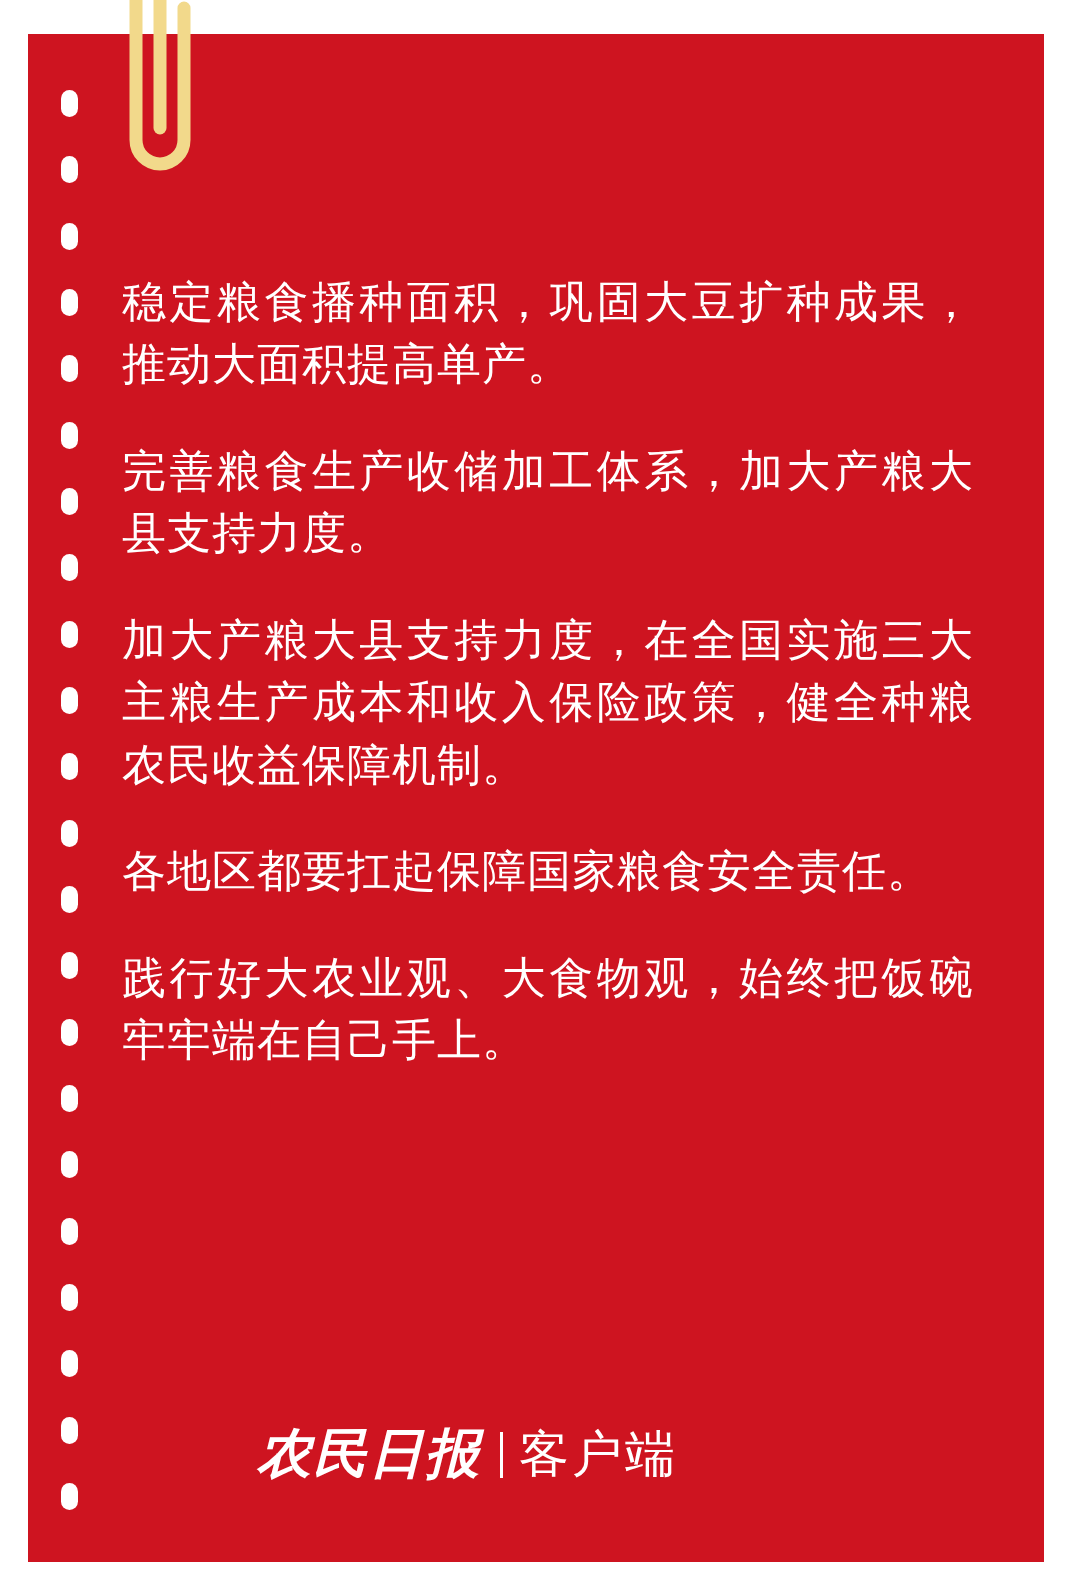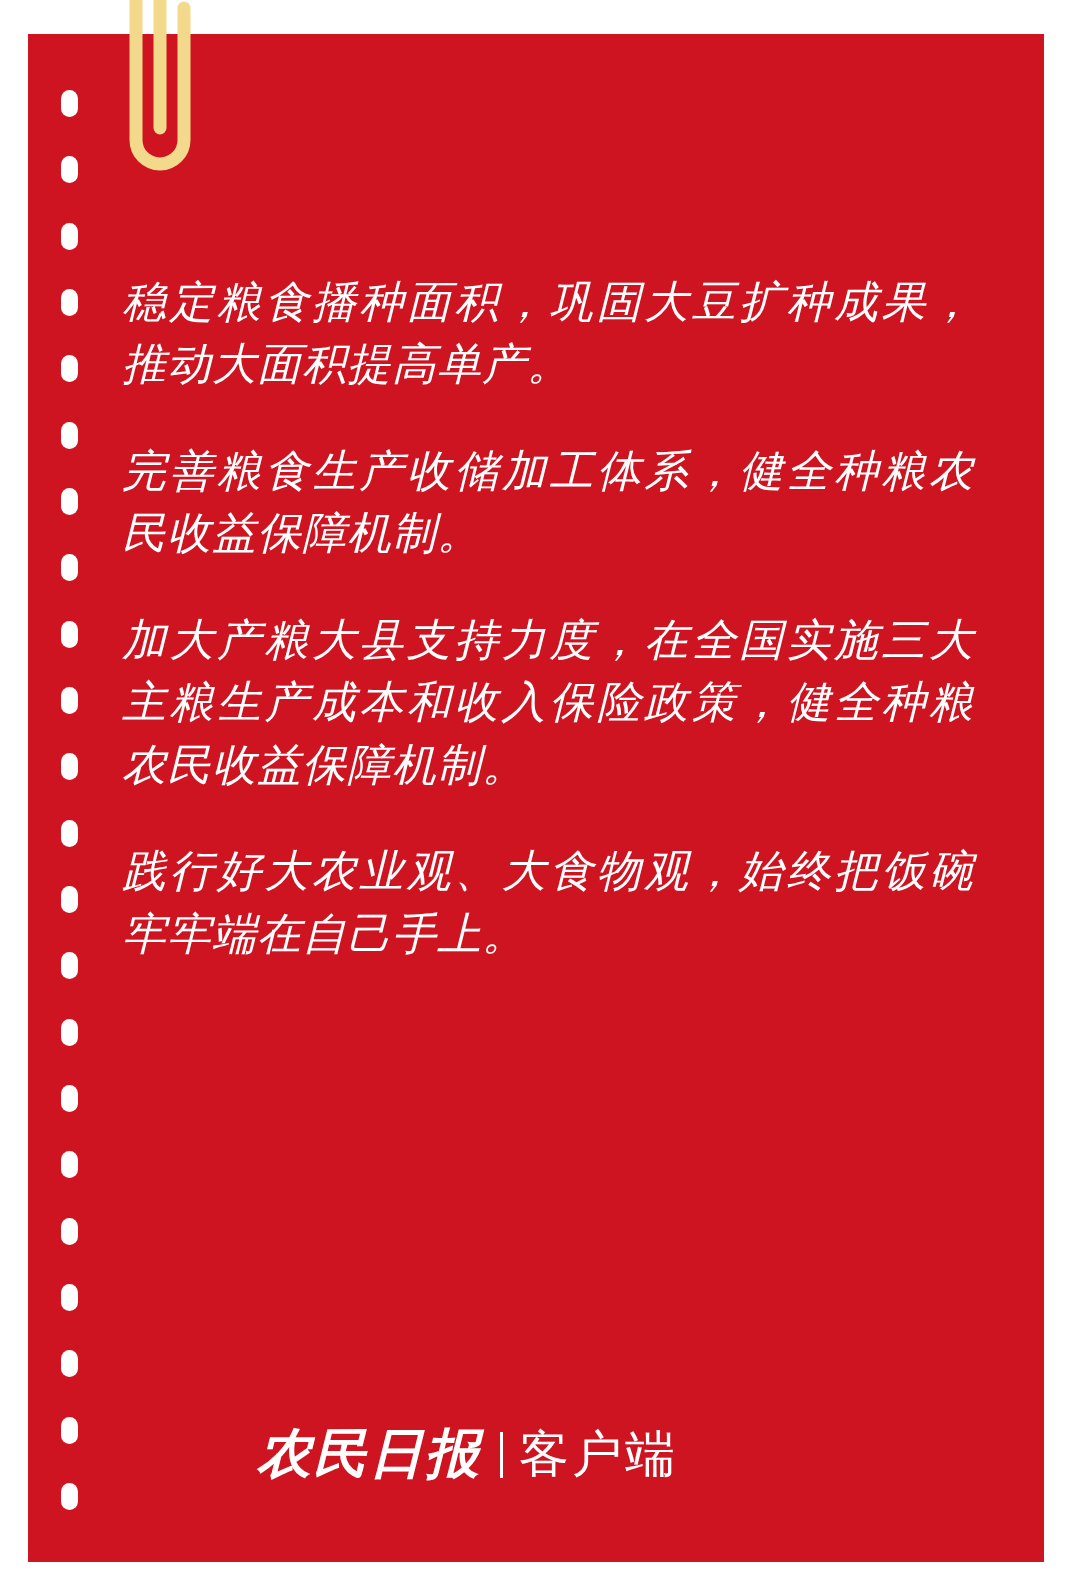--- a/index.html
+++ b/index.html
@@ -67,21 +67,20 @@
     width: 852px;
   }
   .para {
     color: #ffffff;
     font-family: "Liberation Serif", serif;
     font-size: 44px;
     line-height: 1.42;
     letter-spacing: 1px;
     margin: 0 0 44px 0;
     text-align: justify;
-    font-style: italic;
   }
   .para:last-child { margin-bottom: 0; }
 
   
   #footer {
     position: absolute;
     left: 0;
     top: 1418px;
     width: 935px;
     text-align: center;
@@ -148,22 +147,23 @@
 
   <div id="clip">
     <svg width="96" height="190" viewBox="0 0 96 190" xmlns="http://www.w3.org/2000/svg">
       <path d="M32 -20 L32 140 a24 24 0 0 0 48 0 L80 8" fill="none" stroke="#f2d98b" stroke-width="13" stroke-linecap="round"></path>
       <path d="M56 -8 L56 128" fill="none" stroke="#f2d98b" stroke-width="13" stroke-linecap="round"></path>
     </svg>
   </div>
 
   <div id="content">
     <p class="para">稳定粮食播种面积，巩固大豆扩种成果，推动大面积提高单产。</p>
-    <p class="para">完善粮食生产收储加工体系，健全种粮农民收益保障机制。</p>
+    <p class="para">完善粮食生产收储加工体系，加大产粮大县支持力度。</p>
     <p class="para">加大产粮大县支持力度，在全国实施三大主粮生产成本和收入保险政策，健全种粮农民收益保障机制。</p>
+    <p class="para">各地区都要扛起保障国家粮食安全责任。</p>
     <p class="para">践行好大农业观、大食物观，始终把饭碗牢牢端在自己手上。</p>
   </div>
 
   <div id="footer">
     <span id="brand">农民日报</span>
     <span id="brand-divider"></span>
     <span id="brand-sub">客户端</span>
   </div>
 
 </div>

